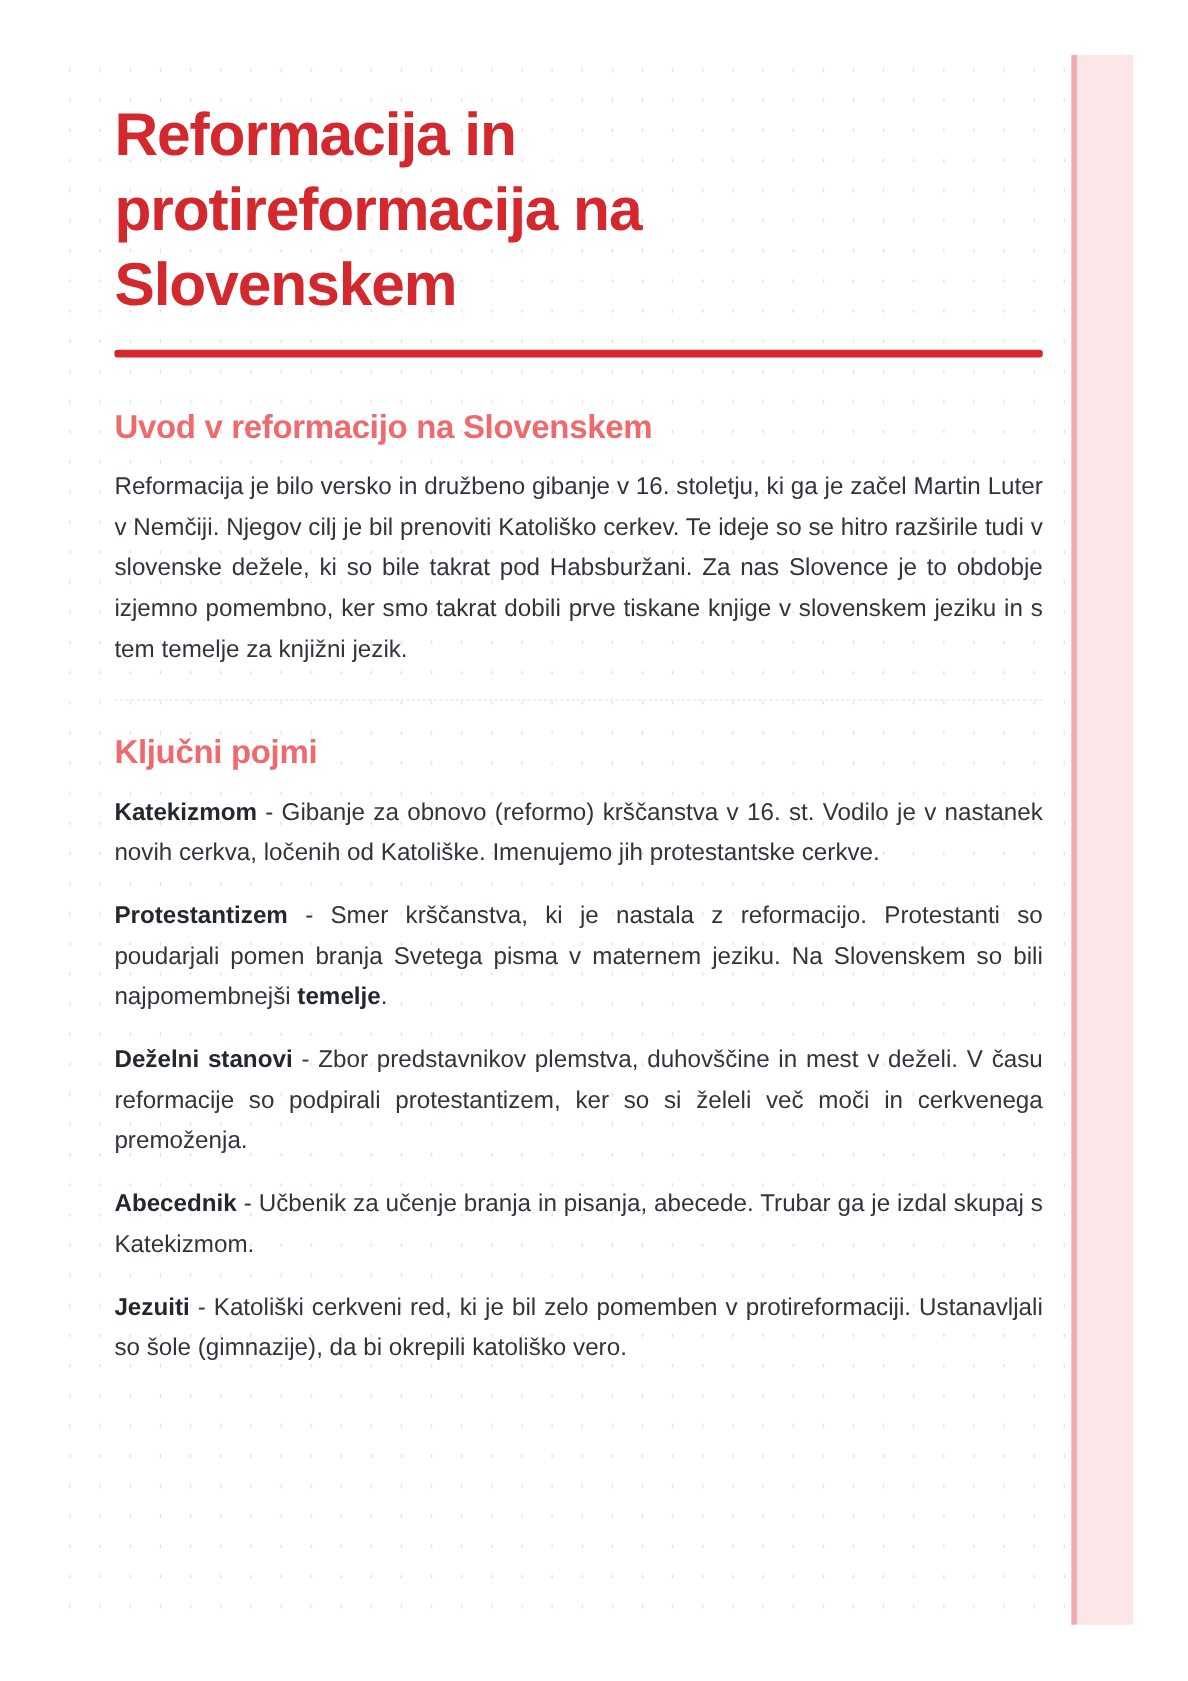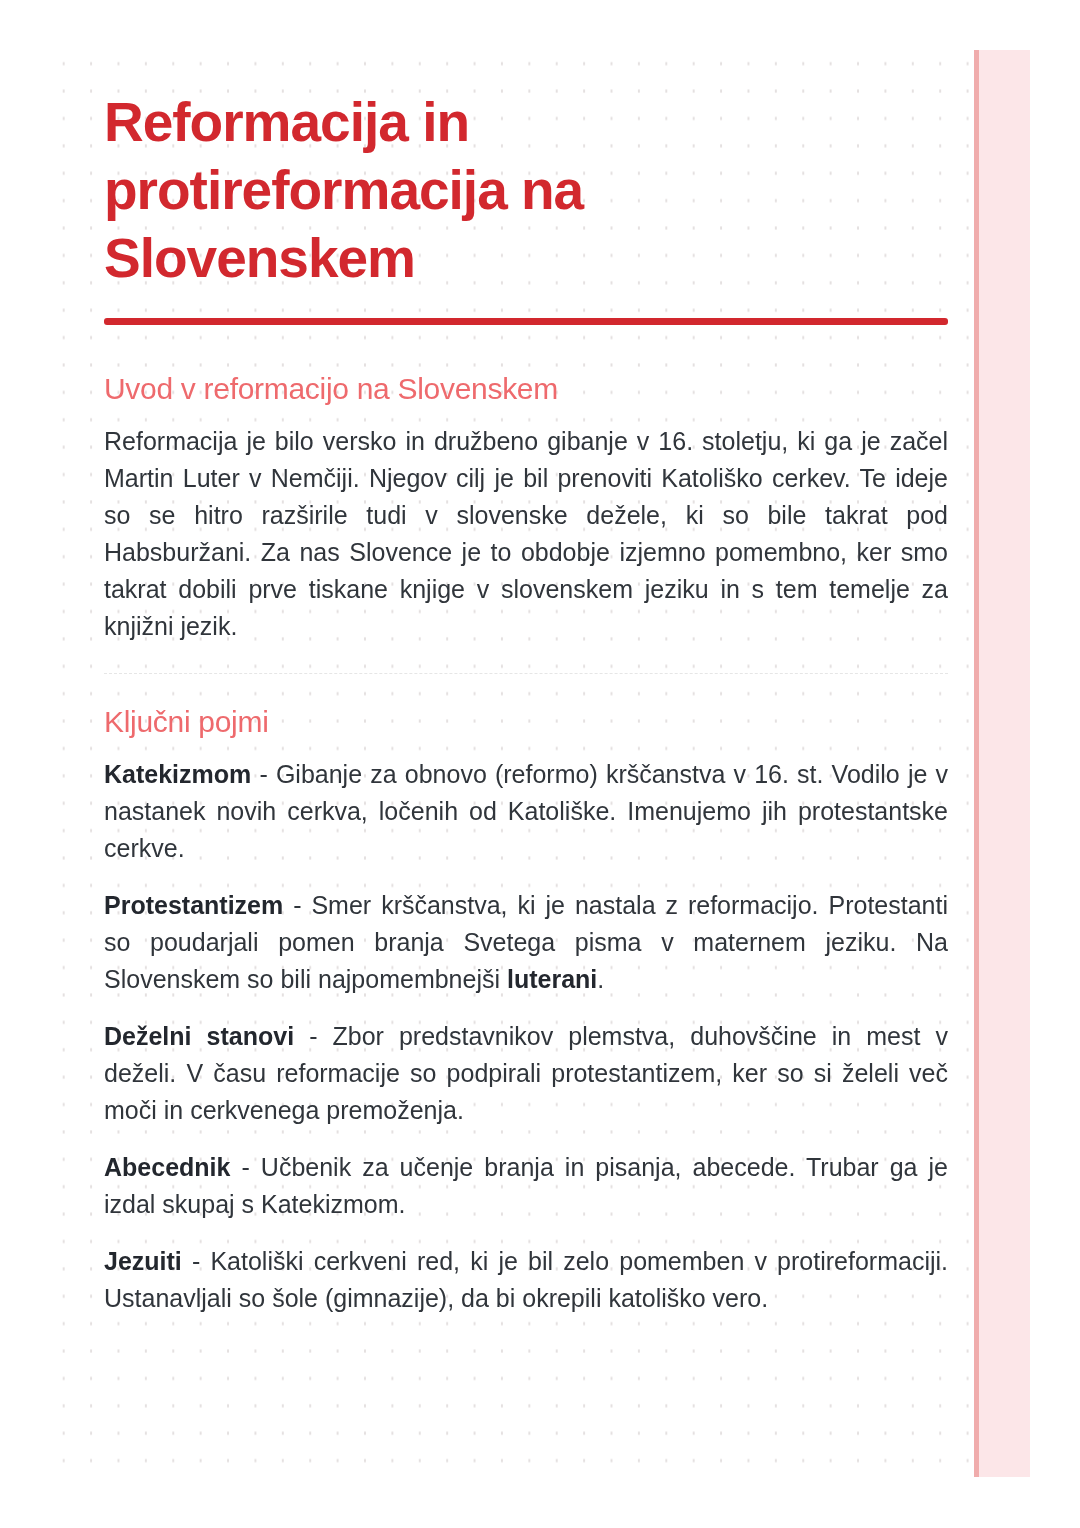--- a/index.html
+++ b/index.html
@@ -43,29 +43,29 @@
   .tline{display:block;}
   .rule{
     height:7px;width:100%;
     margin-top:26px;
     background:var(--title_red);
     border-radius:3px;
   }
   section{display:block;}
   h2{
     margin:0;
-    font-size:30px;line-height:36px;font-weight:normal;
+    font-size:30px;line-height:36px;font-weight:bold;
     letter-spacing:-0.3px;
     color:var(--heading_coral);
   }
   section:first-of-type h2{margin-top:46px;}
   section:not(:first-of-type) h2{margin-top:30px;}
   p{
     margin:20px 0 0 0;
-    font-size:25px;line-height:37px;
+    font-size:22px;line-height:37px;
     color:var(--body_text);
     text-align:justify;
   }
   h2 + p{margin-top:16px;}
   .b{font-weight:bold;color:#23272e;}
   .divider{
     margin-top:28px;
     border-top:1px dashed var(--divider_gray);
     height:0;width:100%;
   }
@@ -92,21 +92,21 @@
   <div class="rule"></div>
   <div>
       <section>
         <h2>Uvod v reformacijo na Slovenskem</h2>
         <p><span>Reformacija je bilo versko in družbeno gibanje v 16. stoletju, ki ga je začel Martin Luter v Nemčiji. Njegov cilj je bil prenoviti Katoliško cerkev. Te ideje so se hitro razširile tudi v slovenske dežele, ki so bile takrat pod Habsburžani. Za nas Slovence je to obdobje izjemno pomembno, ker smo takrat dobili prve tiskane knjige v slovenskem jeziku in s tem temelje za knjižni jezik.</span></p>
       </section>
       <div class="divider"></div>
       <section>
         <h2>Ključni pojmi</h2>
         <p><span class="b">Katekizmom</span><span> - Gibanje za obnovo (reformo) krščanstva v 16. st. Vodilo je v nastanek novih cerkva, ločenih od Katoliške. Imenujemo jih protestantske cerkve.</span></p>
-        <p><span class="b">Protestantizem</span><span> - Smer krščanstva, ki je nastala z reformacijo. Protestanti so poudarjali pomen branja Svetega pisma v maternem jeziku. Na Slovenskem so bili najpomembnejši </span><span class="b">luterani</span><span>.</span></p>
+        <p><span class="b">Protestantizem</span><span> - Smer krščanstva, ki je nastala z reformacijo. Protestanti so poudarjali pomen branja Svetega pisma v maternem jeziku. Na Slovenskem so bili najpomembnejši </span><span class="b">temelje</span><span>.</span></p>
         <p><span class="b">Deželni stanovi</span><span> - Zbor predstavnikov plemstva, duhovščine in mest v deželi. V času reformacije so podpirali protestantizem, ker so si želeli več moči in cerkvenega premoženja.</span></p>
         <p><span class="b">Abecednik</span><span> - Učbenik za učenje branja in pisanja, abecede. Trubar ga je izdal skupaj s Katekizmom.</span></p>
         <p><span class="b">Jezuiti</span><span> - Katoliški cerkveni red, ki je bil zelo pomemben v protireformaciji. Ustanavljali so šole (gimnazije), da bi okrepili katoliško vero.</span></p>
       </section>
     </div>
 </div>
 
 <div class="watermark">(c) Knowunity 2025</div>
 
 </body></html>

